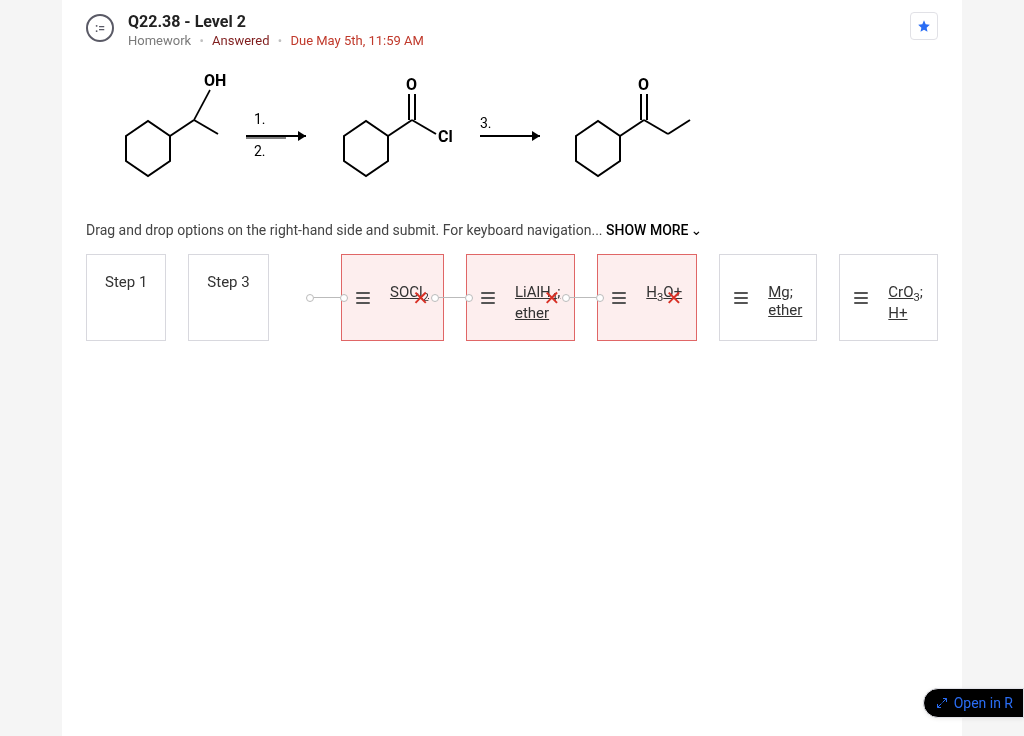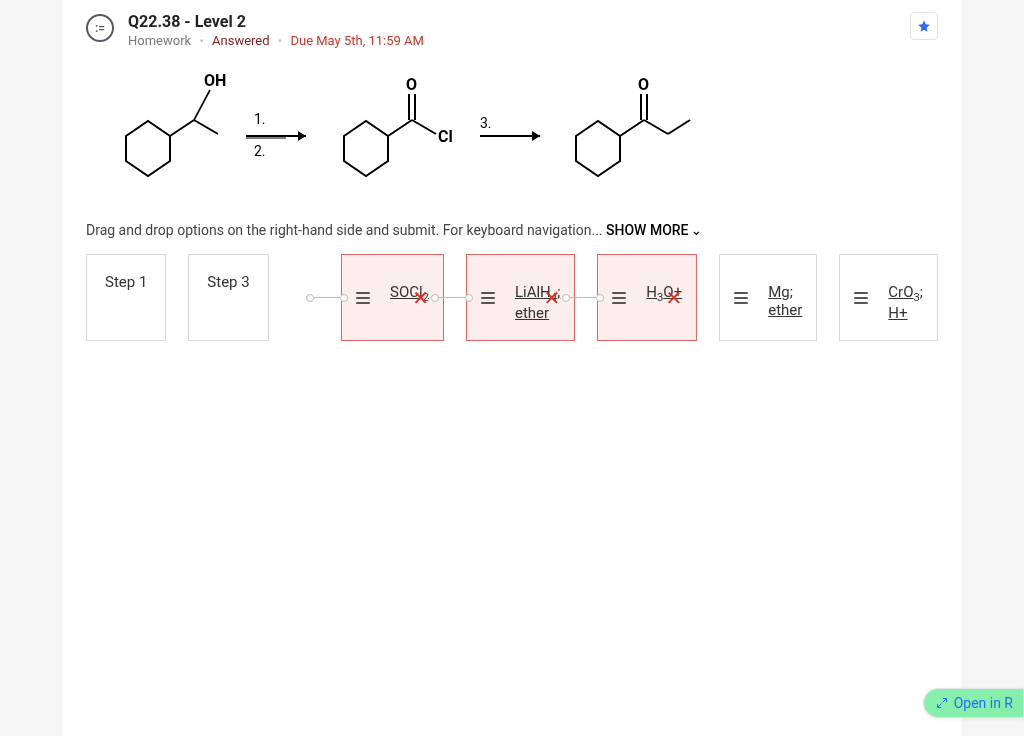--- a/index.html
+++ b/index.html
@@ -86,21 +86,21 @@
   }
   .connector .line { width:26px; height:1px; background:#bbb;}
   .connector .dot-lg { width:8px; height:8px; border:1px solid #bbb; background:#fff; border-radius:50%;}
   .x-mark {
     position:absolute; right:14px; top:50%; transform:translateY(-50%);
     font-size:20px; color:#d93025; font-weight:500;
   }
   sub { font-size:0.75em; }
   .open-btn {
     position:fixed; right:0; bottom:18px;
-    background:#86efac; border:1px solid #e2e2e8; border-radius:18px 0 0 18px;
+    background:#000000; border:1px solid #e2e2e8; border-radius:18px 0 0 18px;
     padding:6px 10px 6px 12px; font-size:14px; color:#2a6df4;
     display:flex; align-items:center; gap:6px; cursor:pointer;
     box-shadow:0 1px 4px rgba(0,0,0,0.08);
   }
   .open-btn svg{width:12px;height:12px;stroke:#2a6df4;fill:none;stroke-width:2;}
 </style>
 </head>
 <body>
 
 <div class="page">

